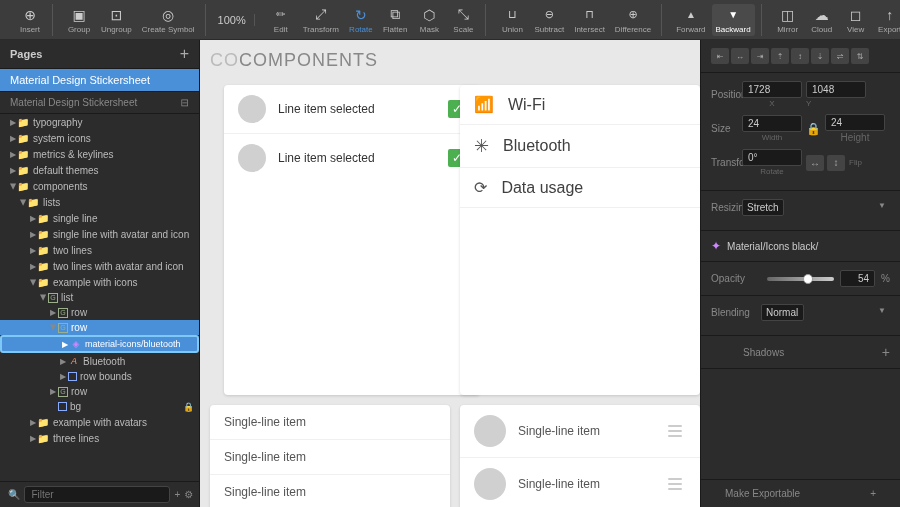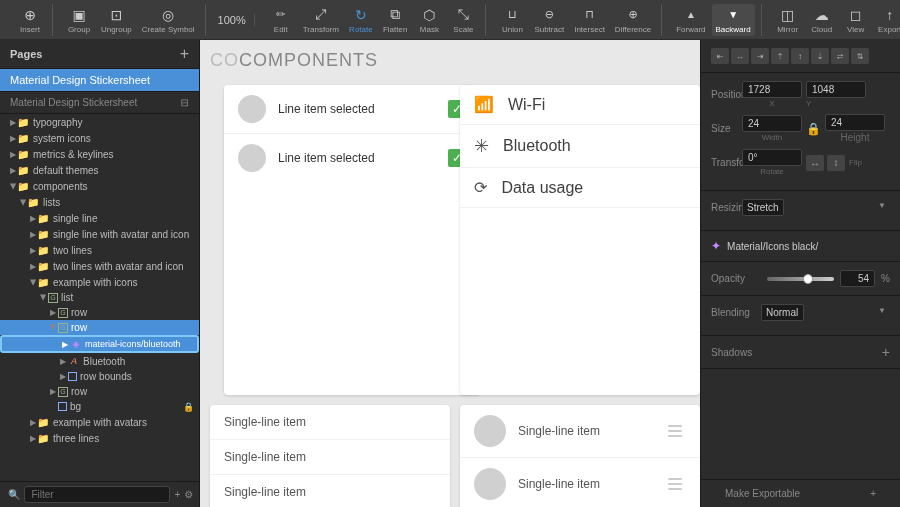--- a/index.html
+++ b/index.html
@@ -70,21 +70,21 @@
     .panel-input { background: #1a1a1a; border: 1px solid #444; border-radius: 2px; color: #ccc; font-size: 10px; padding: 2px 5px; width: 55px; outline: none; }
     .panel-input-sm { background: #1a1a1a; border: 1px solid #444; border-radius: 2px; color: #ccc; font-size: 10px; padding: 2px 5px; width: 45px; outline: none; }
     .align-icons { display: flex; gap: 2px; }
     .align-btn { width: 18px; height: 16px; background: #444; border-radius: 2px; display: flex; align-items: center; justify-content: center; cursor: pointer; color: #aaa; font-size: 8px; }
     .resizing-select { background: #1a1a1a; border: 1px solid #444; border-radius: 2px; color: #ccc; font-size: 10px; padding: 2px 4px; flex: 1; outline: none; appearance: none; }
     .symbol-row { display: flex; align-items: center; gap: 6px; color: #ccc; font-size: 10px; }
     .opacity-row { display: flex; align-items: center; gap: 6px; }
     .opacity-slider { flex: 1; height: 4px; background: linear-gradient(to right, #666, #ccc); border-radius: 2px; position: relative; }
     .opacity-thumb { width: 10px; height: 10px; background: white; border-radius: 50%; position: absolute; top: -3px; left: 54%; border: 1px solid #999; }
     .blending-select { background: #1a1a1a; border: 1px solid #444; border-radius: 2px; color: #ccc; font-size: 10px; padding: 2px 4px; flex: 1; outline: none; appearance: none; }
-    .shadows-row { display: flex; align-items: center; justify-content: space-between; }
+    .shadows-row { display: flex; align-items: center; justify-content: space-between; margin-left: 32px; }
     .add-btn { color: #888; font-size: 14px; cursor: pointer; }
     .make-exportable { display: flex; align-items: center; justify-content: space-between; padding: 8px 24px; color: #888; font-size: 10px; cursor: pointer; border-top: 1px solid #1a1a1a; margin-top: auto; }
   </style>
 </head>
 <body>
 
 <div class="toolbar">
   <div class="toolbar-group">
     <div class="toolbar-btn">
       <div class="toolbar-icon">⊕</div>

